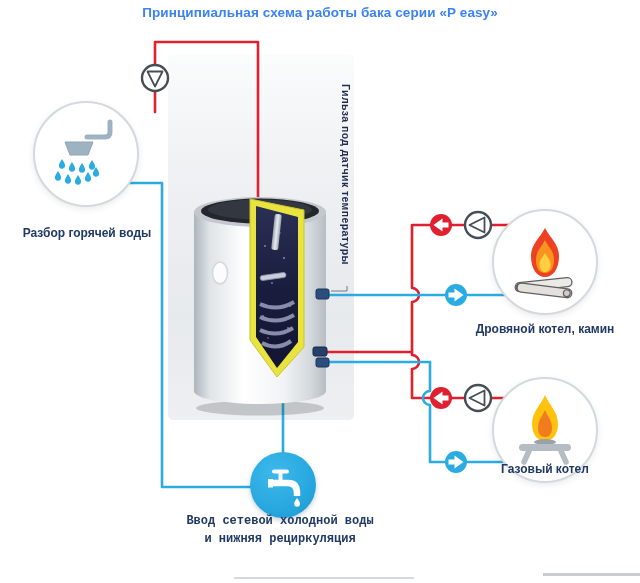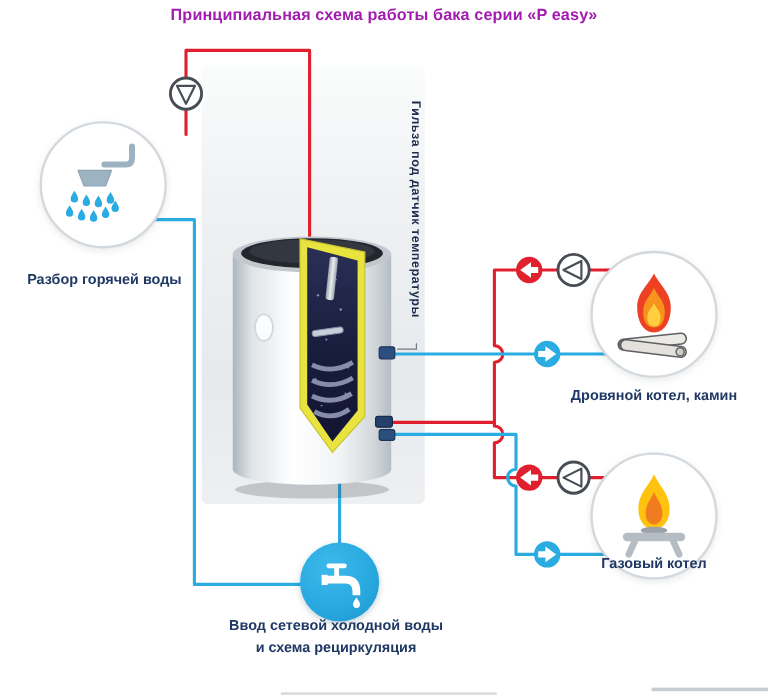--- a/index.html
+++ b/index.html
@@ -3,21 +3,21 @@
 <meta charset="utf-8">
 <style>
   html,body{margin:0;padding:0;background:#fff;}
   .stage{
     position:relative;width:640px;height:583px;background:#ffffff;
     font-family:"Liberation Sans", sans-serif;overflow:hidden;
   }
   .abs{position:absolute;}
   .title{
     position:absolute;top:5px;left:0;width:640px;text-align:center;
-    font-size:13.5px;font-weight:bold;color:#a21caf;letter-spacing:.1px;
+    font-size:13.5px;font-weight:bold;color:#3b82f6;letter-spacing:.1px;
   }
   .backdrop{
     position:absolute;left:168px;top:54px;width:186px;height:366px;border-radius:5px;
     background:linear-gradient(180deg,#fbfcfc 0%,#eff1f3 30%,#e7eaed 72%,#edeff1 100%);
   }
   .overlay{position:absolute;left:0;top:0;}
   .hot{stroke:#e0202e;stroke-width:2.6;fill:none;stroke-linejoin:round;stroke-linecap:round;}
   .cold{stroke:#2aabe2;stroke-width:2.6;fill:none;stroke-linejoin:round;stroke-linecap:round;}
   .circle-badge{
     position:absolute;background:#ffffff;border:2px solid #d4d9de;border-radius:50%;
@@ -191,22 +191,22 @@
       <path d="M12 21 L28 21 Q37 21 37 31 L37 34" stroke="#ffffff" stroke-width="6.5" fill="none"></path>
       <path d="M20.5 10 L20.5 18" stroke="#ffffff" stroke-width="4"></path>
       <path d="M14 9.5 L27 9.5" stroke="#ffffff" stroke-width="4" stroke-linecap="round"></path>
       <path d="M37 36 C35.4 38.4 34.2 40 34.2 41.8 A2.9 2.9 0 0 0 40 41.8 C40 40 38.7 38.4 37 36 Z" fill="#ffffff"></path>
     </svg>
   </div>
 
   <div class="lbl" style="left:450px;top:320px;width:190px;">Дровяной котел, камин</div>
   <div class="lbl" style="left:2px;top:224px;width:170px;">Разбор горячей воды</div>
   <div class="lbl" style="left:450px;top:460px;width:190px;">Газовый котел</div>
-  <div class="lbl" style="left:150px;top:512px;width:260px;">
+  <div class="lbl" style="left:150px;top:512px;width:260px;font-family:Liberation Mono, monospace;">
     <div>Ввод сетевой холодной воды</div>
-    <div>и схема рециркуляция</div>
+    <div>и нижняя рециркуляция</div>
   </div>
   <div class="vert" style="left:340px;top:84px;">Гильза под датчик температуры</div>
 
   <div class="edge-line" style="left:234px;top:577px;width:180px;height:2px;"></div>
   <div class="edge-line" style="left:543px;top:573px;width:97px;height:2.5px;background:#c9cdd1;"></div>
 
 </div>
 
 </body></html>

